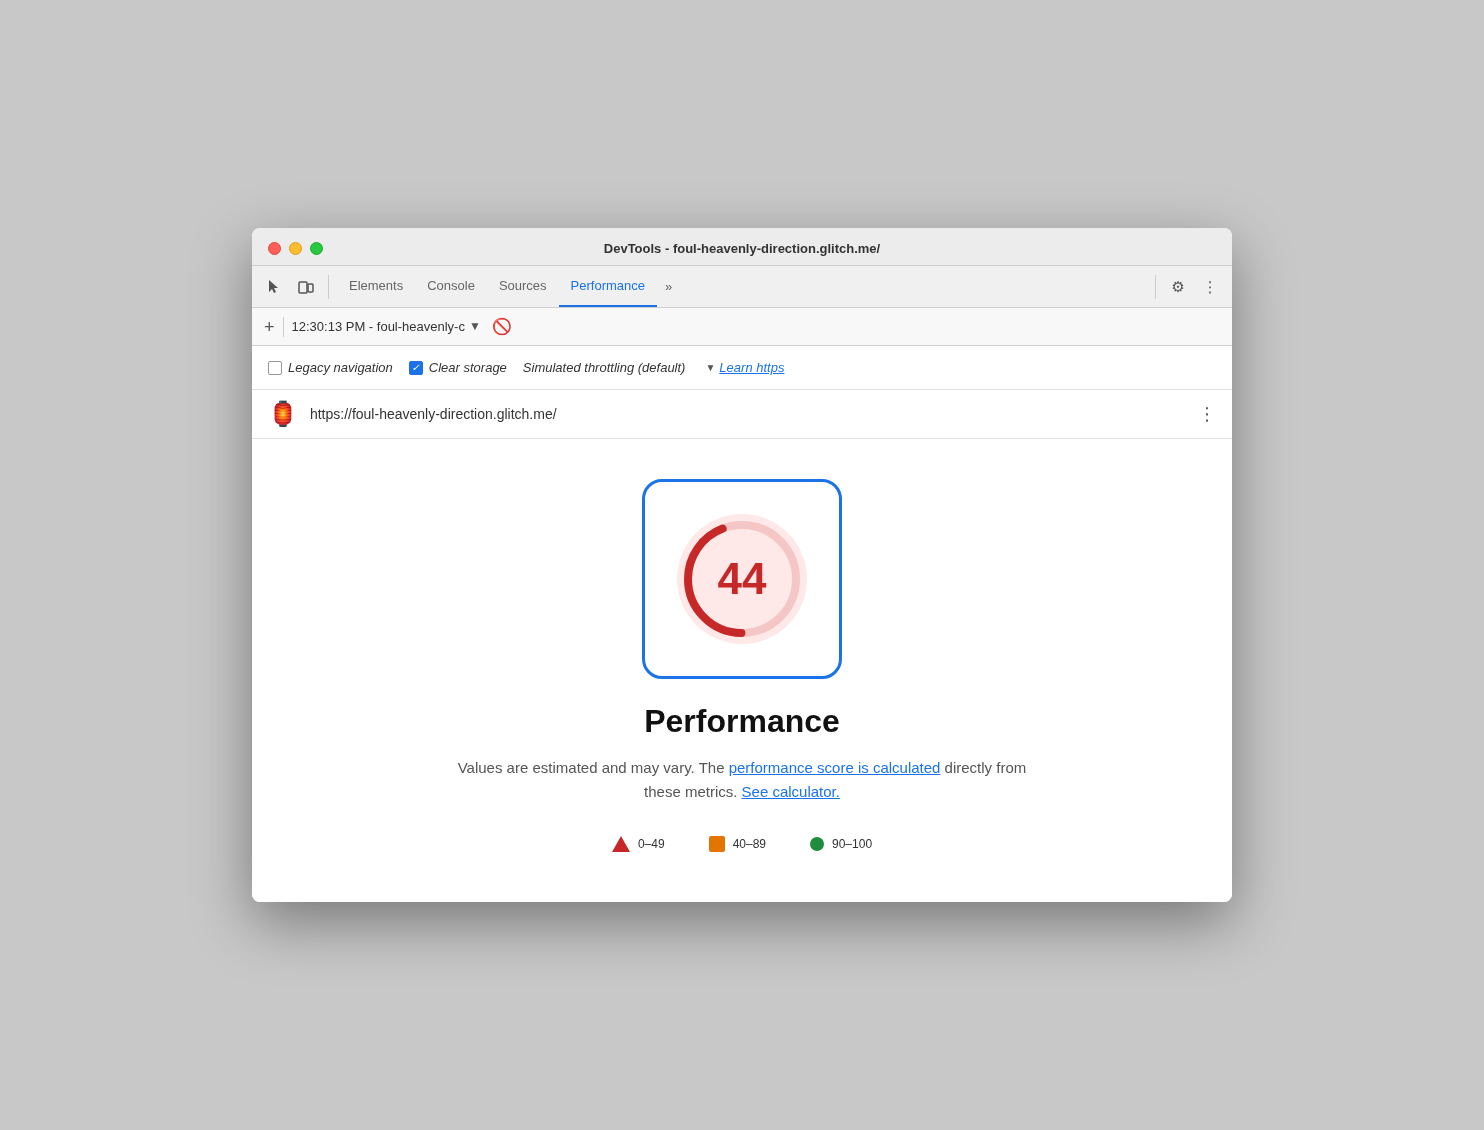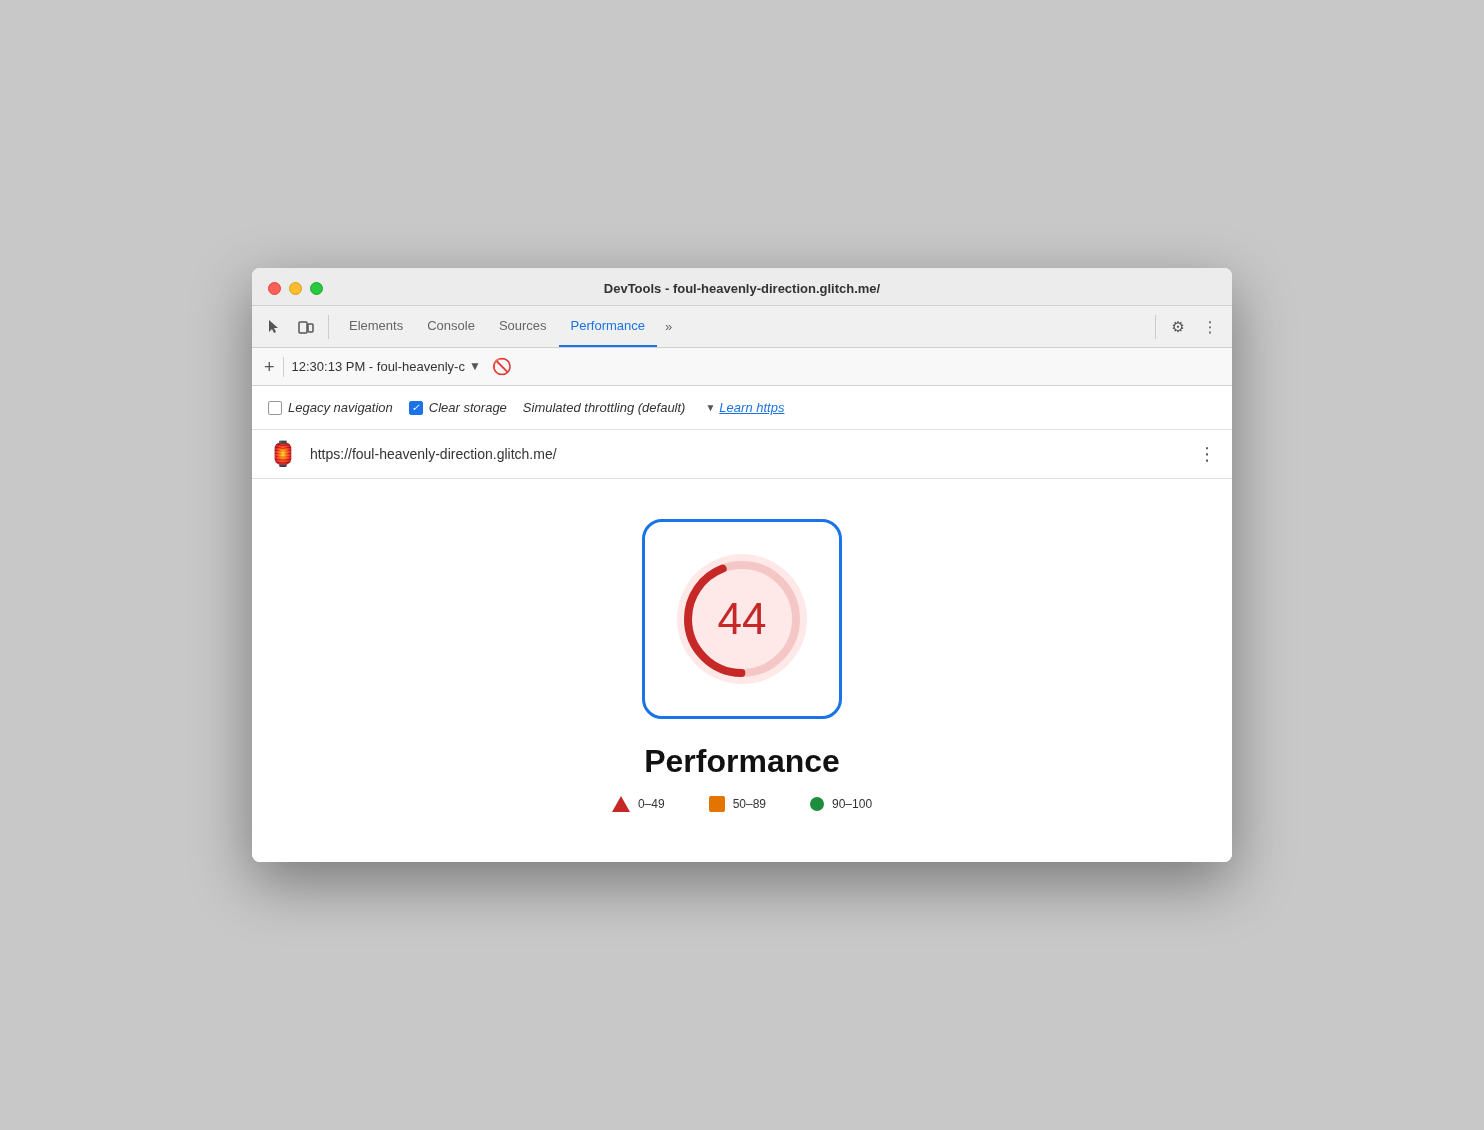--- a/index.html
+++ b/index.html
@@ -290,21 +290,21 @@
       border-radius: 50%;
       background: #ffe8e8;
       display: flex;
       align-items: center;
       justify-content: center;
       position: relative;
     }
 
     .score-number {
       font-size: 44px;
-      font-weight: 400;
+      font-weight: 700;
       color: #c62828;
       z-index: 1;
     }
 
     .perf-title {
       font-size: 32px;
       font-weight: 700;
       color: #111;
       margin-bottom: 16px;
     }
@@ -459,29 +459,32 @@
           <circle cx="65" cy="65" r="54" fill="none" stroke="#f5c6c6" stroke-width="8"></circle>
 
           <circle cx="65" cy="65" r="54" fill="none" stroke="#c62828" stroke-width="8" stroke-dasharray="149 340" stroke-dashoffset="-170" stroke-linecap="round" transform="rotate(-90 65 65)"></circle>
         </svg>
         <span class="score-number">44</span>
       </div>
     </div>
 
     <h1 class="perf-title">Performance</h1>
 
+    <p class="perf-description">
+      <span>Values are estimated and may vary. The </span><a>performance score is calculated</a><span> directly from these metrics. </span><a>See calculator.</a>
+    </p>
 
     <div class="legend">
       <div class="legend-item">
         <div class="legend-icon-red"></div>
         <span>0–49</span>
       </div>
       <div class="legend-item">
         <div class="legend-icon-orange"></div>
-        <span>50–89</span>
+        <span>40–89</span>
       </div>
       <div class="legend-item">
         <div class="legend-icon-green"></div>
         <span>90–100</span>
       </div>
     </div>
 
   </div>
 
 </div>

